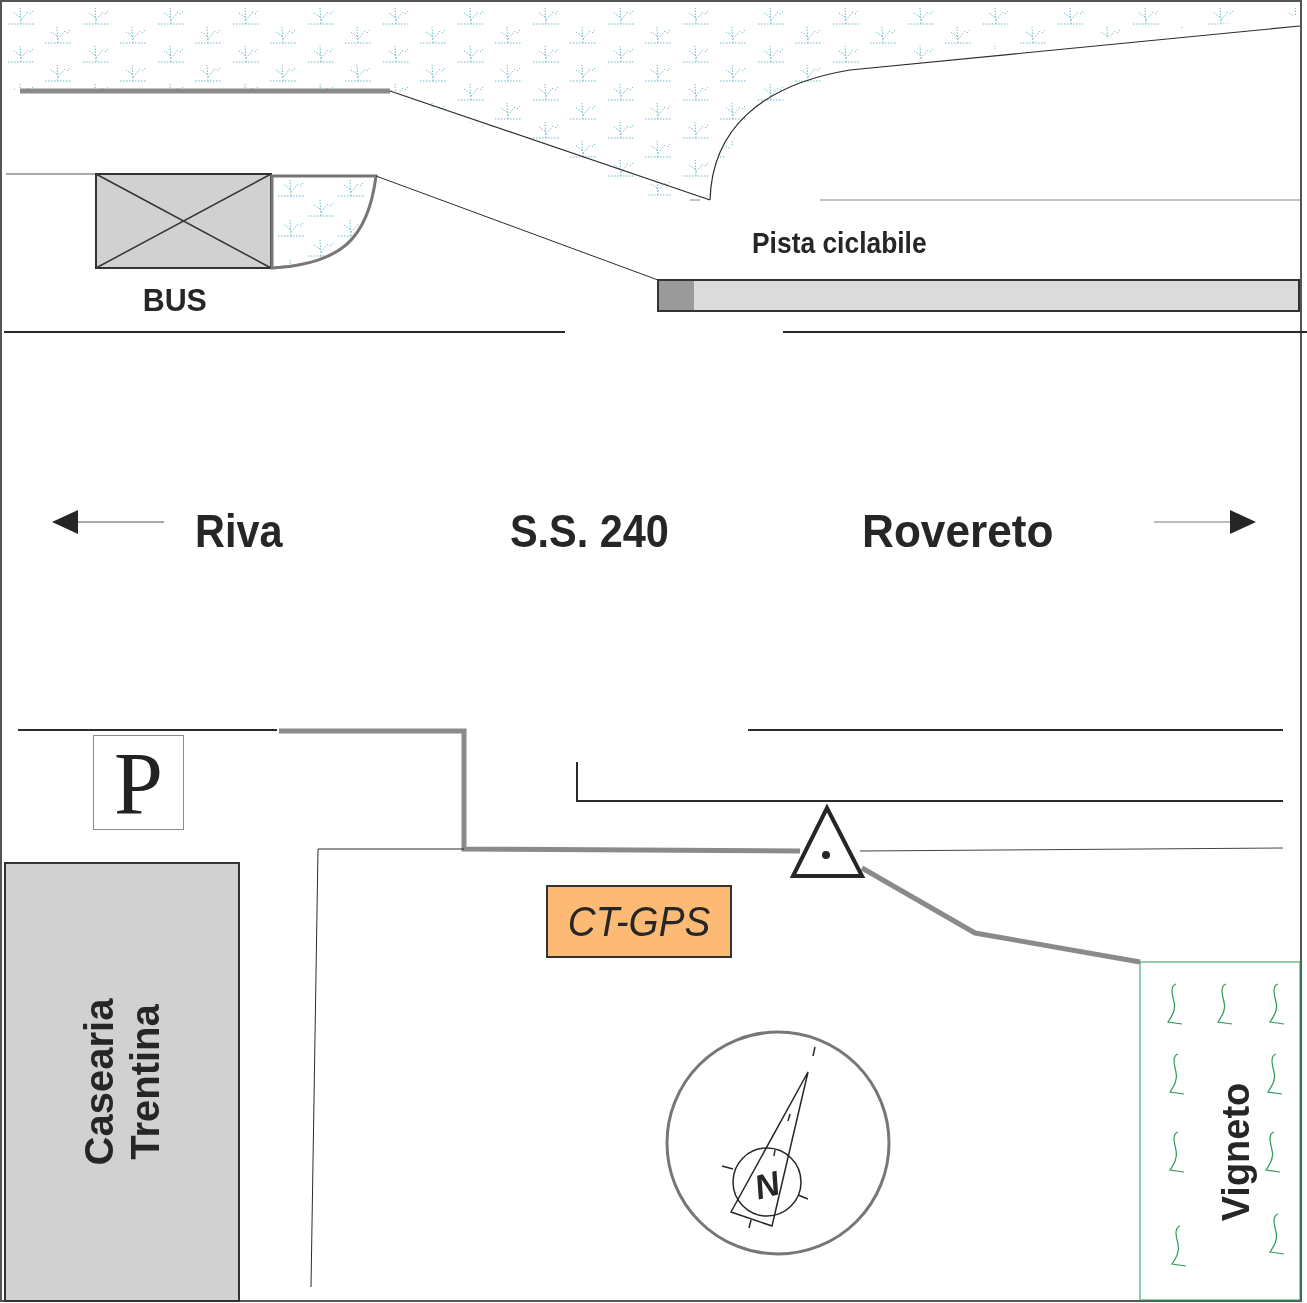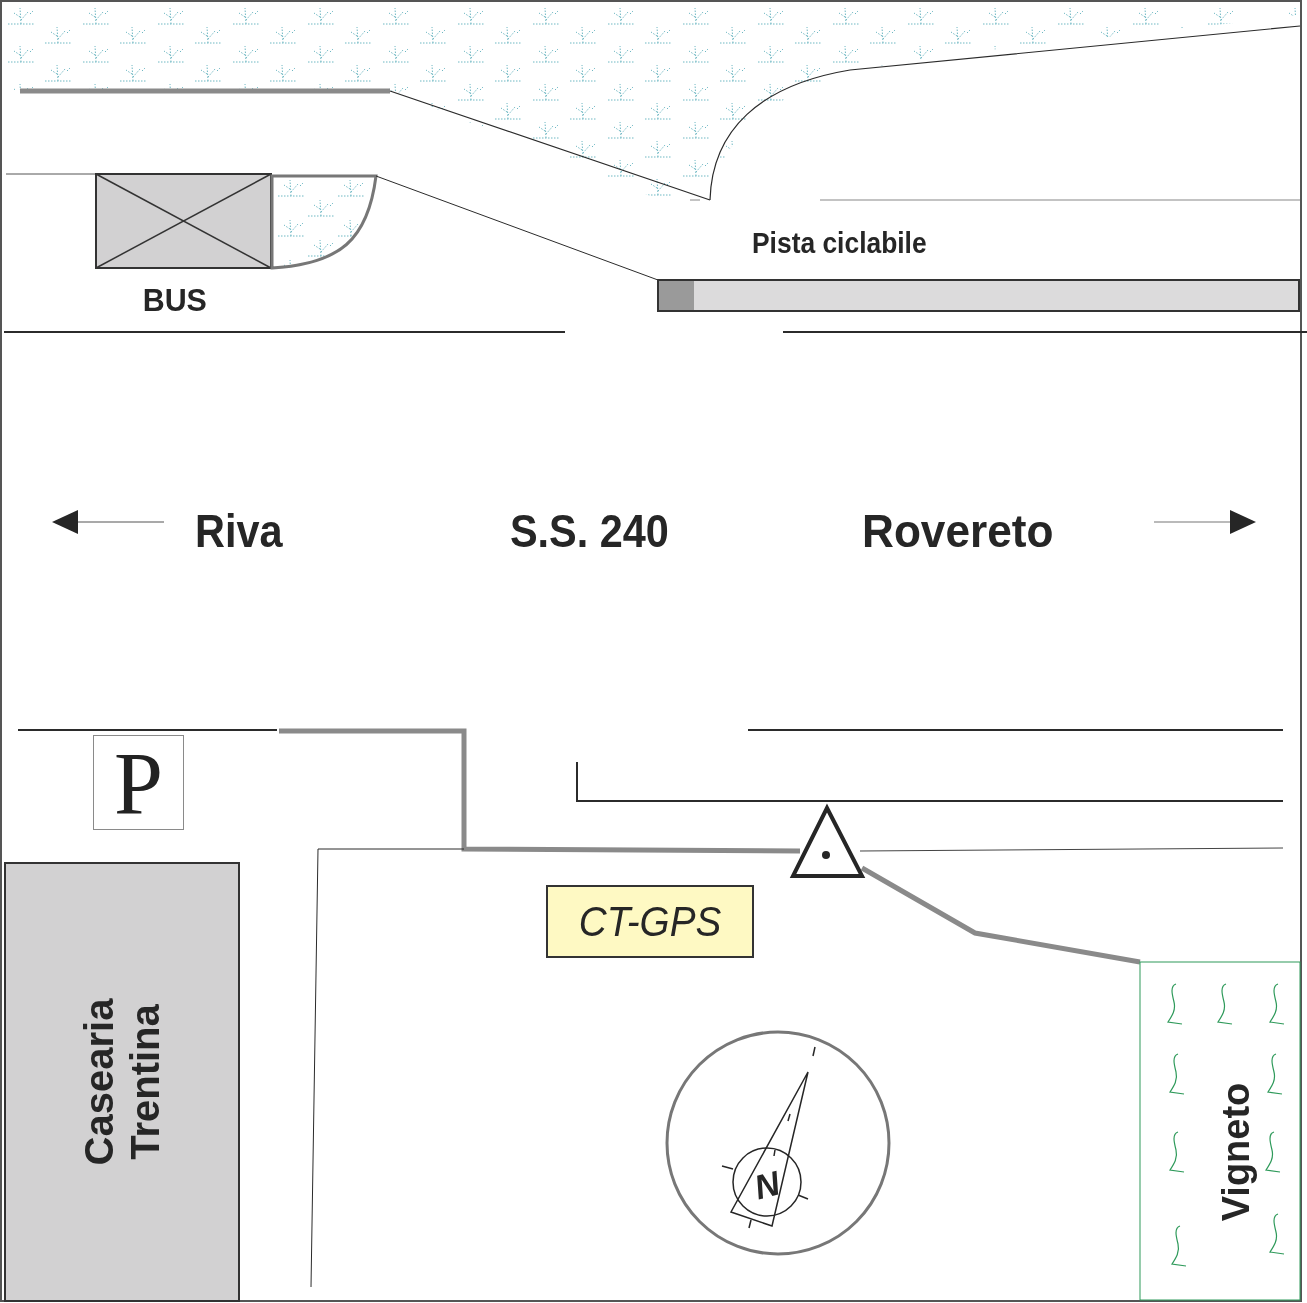--- a/index.html
+++ b/index.html
@@ -8,21 +8,21 @@
   .lbl { position:absolute; color:#262626; font-family:"Liberation Sans", sans-serif; font-weight:bold; white-space:nowrap; line-height:1; }
   #bus-label { left:141px; top:284px; font-size:32px; transform:scaleX(0.95); }
   #pista-label { left:752px; top:228px; font-size:30px; transform:scaleX(0.88); transform-origin:left top; }
   #riva-label { left:195px; top:508px; font-size:46px; transform:scaleX(0.9); transform-origin:left top; }
   #ss-label { left:510px; top:508px; font-size:46px; transform:scaleX(0.9); transform-origin:left top; }
   #rovereto-label { left:862px; top:508px; font-size:46px; transform:scaleX(0.96); transform-origin:left top; }
   #parking-box { position:absolute; left:93px; top:735px; width:91px; height:95px; border:1px solid #8a8a8a; box-sizing:border-box; background:#fff; }
   #parking-letter { position:absolute; left:0; top:4px; width:100%; text-align:center; font-family:"Liberation Serif", serif; font-size:88px; color:#222; line-height:1; }
   #casearia-box { position:absolute; left:4px; top:862px; width:236px; height:440px; background:#d2d1d2; border:2px solid #333; box-sizing:border-box; }
   #casearia-text { position:absolute; left:50%; top:50%; transform:translate(-50%,-50%) rotate(-90deg); text-align:center; font-weight:bold; font-size:40px; color:#262626; line-height:1.15; white-space:nowrap; }
-  #ctgps-box { position:absolute; left:546px; top:885px; width:208px; height:73px; border:2px solid #333; box-sizing:border-box; background:#fef9c3; }
+  #ctgps-box { position:absolute; left:546px; top:885px; width:186px; height:73px; border:2px solid #333; box-sizing:border-box; background:#fdba74; }
   #ctgps-text { position:absolute; left:0; top:14px; width:100%; text-align:center; font-style:italic; font-size:42px; color:#262626; line-height:1; transform:scaleX(0.92); }
   #vigneto-text { position:absolute; left:1236px; top:1152px; transform:translate(-50%,-50%) rotate(-90deg); font-weight:bold; font-size:38px; color:#262626; white-space:nowrap; line-height:1; }
 </style>
 </head>
 <body>
 
 <svg id="map" width="1307" height="1303" viewBox="0 0 1307 1303" xmlns="http://www.w3.org/2000/svg">
   <defs>
     <g id="grass">
       <line x1="0" y1="10" x2="26" y2="10" stroke="#6fb8c3" stroke-width="1" stroke-dasharray="1.5 1.5"></line>

